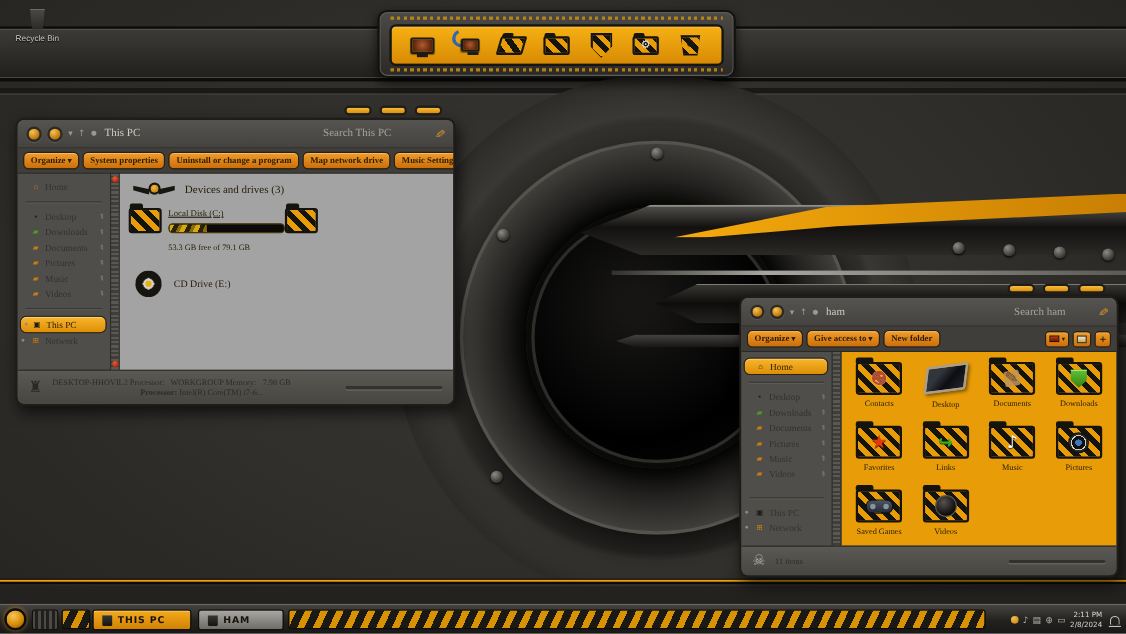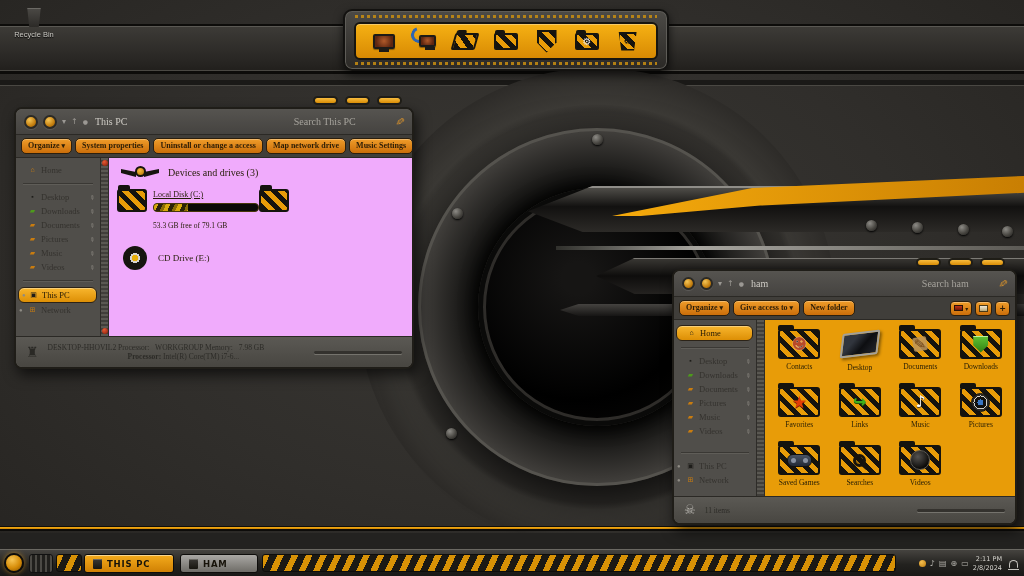--- a/index.html
+++ b/index.html
@@ -112,21 +112,21 @@
   .c-or { color:#c87c10; } .c-gr { color:#4e9a1c; } .c-dk { color:#1e1d1a; }
   .pin { position:absolute; right:5px; font-size:6px; color:#8f8c85; transform:rotate(40deg); }
   .exp { position:absolute; left:3px; font-size:6px; color:#8f8c85; }
   .side-item.sel { background:linear-gradient(#f8b62e,#dd8f05); border:1px solid #2c2317; border-radius:6px;
     margin:0 3px 0 2px; padding-left:10px; color:#241a06; box-shadow:inset 0 1px 0 rgba(255,255,255,.35); }
   .sdiv { height:1px; background:#3a3834; box-shadow:0 1px 0 #5f5d58; margin:6px 7px; }
   .scrollstrip { width:9px; flex:0 0 9px; position:relative; border-left:1px solid #2e2c28; border-right:1px solid #2e2c28;
     background:repeating-linear-gradient(180deg,#5a5852 0 2px,#403e3a 2px 4px); }
   .sdot { position:absolute; left:1px; width:6px; height:6px; border-radius:50%;
     background:radial-gradient(circle at 35% 30%, #e85a34, #801c08); }
-  .content { flex:1; background:#f0abfc; color:#241c06; position:relative; overflow:hidden; }
+  .content { flex:1; background:#a3a3a3; color:#241c06; position:relative; overflow:hidden; }
   .sect { display:flex; align-items:center; gap:9px; padding:8px 0 5px 12px; font-size:10px; }
   .wings { position:relative; width:38px; height:12px; flex:0 0 38px; }
   .wings i { position:absolute; top:2px; width:15px; height:9px; background:#17150f; }
   .wings i.l { left:0; clip-path:polygon(0 10%,100% 45%,100% 100%,0 55%); }
   .wings i.r { right:0; clip-path:polygon(0 45%,100% 10%,100% 55%,0 100%); }
   .wings b { position:absolute; left:14px; top:0; width:11px; height:11px; border-radius:50%;
     background:radial-gradient(circle at 40% 35%, #f4bc3c, #b67406); border:2px solid #17150f; }
   .drives { display:flex; padding-left:8px; }
   .drive { display:flex; gap:6px; }
   .hzdrive { width:30px; height:23px; margin-top:6px; border:2px solid #15130e; border-radius:3px; position:relative; flex:0 0 30px; }
@@ -267,21 +267,21 @@
       <span class="tmini">▾</span>
       <span class="tmini">↑</span>
       <span class="tmini" style="font-size:6px;">●</span>
       <span class="wtitle">This PC</span>
       <span class="wsearch">Search This PC</span>
       <span class="quill">✎</span>
     </div>
     <div class="toolbar">
       <span class="tbtn"><span>Organize</span> <span class="car">▾</span></span>
       <span class="tbtn">System properties</span>
-      <span class="tbtn">Uninstall or change a access</span>
+      <span class="tbtn">Uninstall or change a program</span>
       <span class="tbtn">Map network drive</span>
       <span class="tbtn">Music Settings</span>
 
     </div>
     <div class="wbody">
       <div class="sidebar">
         <div class="side-item">
             <span class="si c-or">⌂</span>
             <span>Home</span>
           </div>
@@ -508,26 +508,20 @@
             <span class="folder hzbg">
               <span class="e-lens"></span>
             </span>
             <span class="cap">Pictures</span>
           </div>
         <div class="tile">
             <span class="folder hzbg">
               <span class="e-pad"></span>
             </span>
             <span class="cap">Saved Games</span>
-          </div>
-        <div class="tile">
-            <span class="folder hzbg">
-              <span class="e-mag"></span>
-            </span>
-            <span class="cap">Searches</span>
           </div>
         <div class="tile">
             <span class="folder hzbg">
               <span class="e-reel"></span>
             </span>
             <span class="cap">Videos</span>
           </div>
       </div>
     </div>
     <div class="statusbar" style="height:27px; flex:0 0 27px;">

